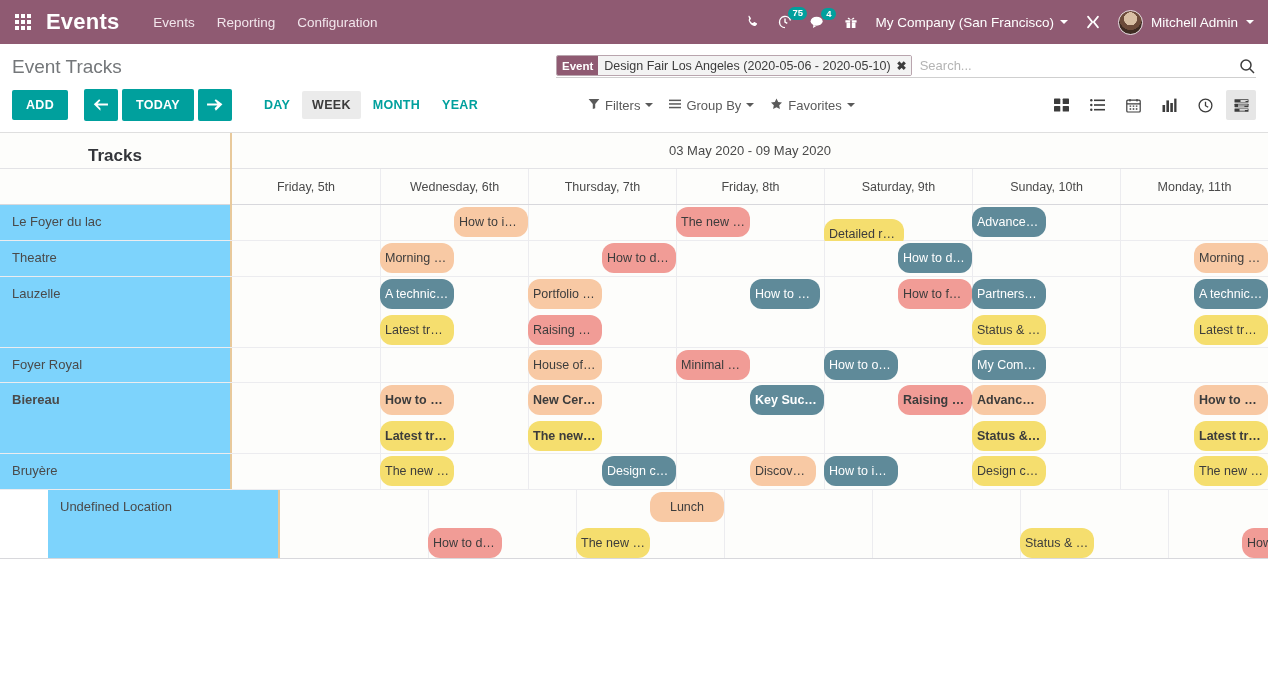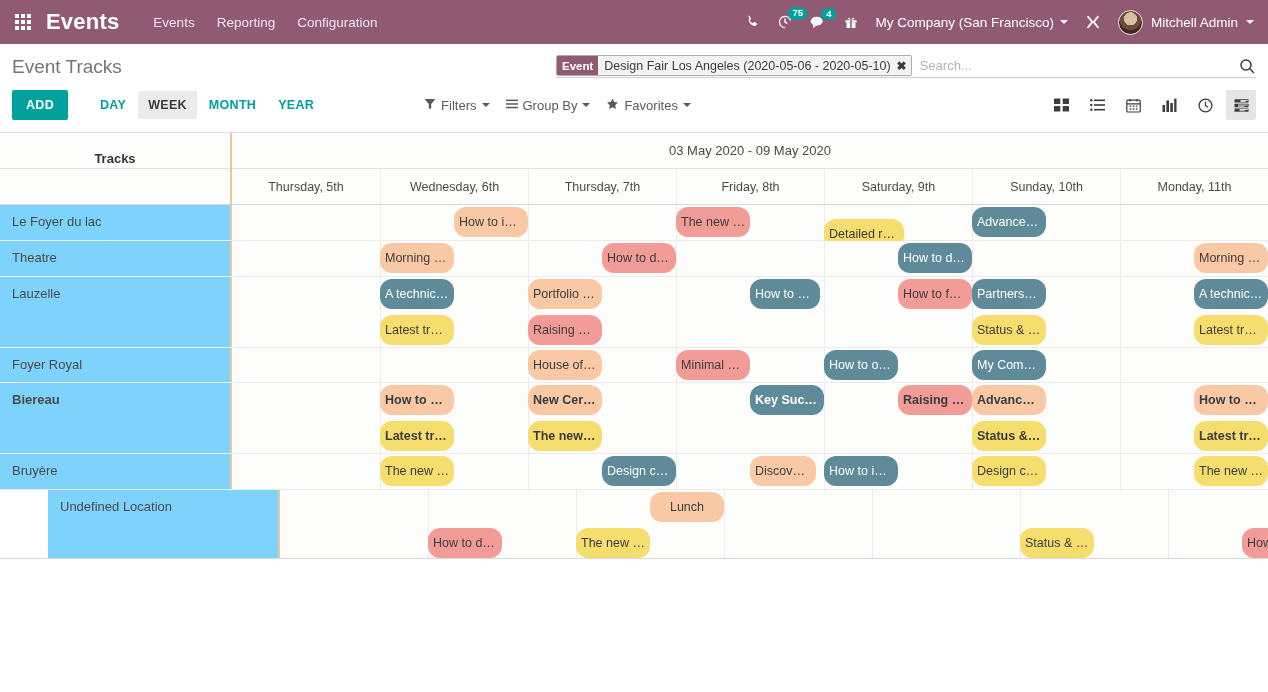--- a/index.html
+++ b/index.html
@@ -84,21 +84,21 @@
   .views { position: absolute; right: 12px; top: 6px; display: flex; align-items: center; gap: 6px; }
   .view-btn { width: 30px; height: 30px; display: flex; align-items: center; justify-content: center; border-radius: 2px; cursor: pointer; color: #3c3c3c; }
   .view-btn.active { background: #e6e6e6; }
 
   
   .gantt { position: relative; width: 1268px; }
   .g-head-top { display: flex; height: 36px; border-bottom: 1px solid #e3e3e6; background: #fdfdfb; }
   .g-head-days { display: flex; height: 36px; border-bottom: 1px solid #d8d8dc; background: #fdfdfb; }
   .g-tracks-cell {
     width: 232px; flex: none; display: flex; align-items: center; justify-content: center;
-    font-size: 13px; font-weight: 700; color: #33353a; border-right: 2px solid #e8c99b;
+    font-size: 17px; font-weight: 700; color: #33353a; border-right: 2px solid #e8c99b;
   }
   .g-tracks-cell.tall { height: 72px; }
   .g-range { flex: 1; display: flex; align-items: center; justify-content: center; font-size: 13px; color: #4a4a4a; }
   .day-col {
     width: 148px; flex: none; display: flex; align-items: center; justify-content: center;
     font-size: 12.5px; color: #4a4a4a; border-left: 1px solid #ececef;
   }
   .day-col:first-child { border-left: 0; }
 
   .g-body { position: relative; border-bottom: 1px solid #d8d8dc; }
@@ -210,20 +210,33 @@
     <span class="search-mag">
       <svg width="18" height="18" viewBox="0 0 18 18" fill="none" stroke="#3c3c3c" stroke-width="1.5">
           <circle cx="8" cy="8" r="5"></circle>
           <path d="M11.8 11.8L16 16"></path>
         </svg>
     </span>
   </div>
 
   <div class="cp-row2">
     <button class="btn-primary">ADD</button>
+    <div class="nav-group">
+      <button class="arrow-btn">
+        <svg width="17" height="14" viewBox="0 0 18 14" fill="#fff">
+            <path d="M7.6 1L8.9 2.3 5.9 5.3h11v2.2h-11l3 3L8.9 13 1.9 6.3z"></path>
+          </svg>
+      </button>
+      <button class="today-btn">TODAY</button>
+      <button class="arrow-btn">
+        <svg width="17" height="14" viewBox="0 0 18 14" fill="#fff">
+            <path d="M10.4 1L9.1 2.3l3 3h-11v2.2h11l-3 3L10.4 13l7-6.7z"></path>
+          </svg>
+      </button>
+    </div>
 
     <div class="scale-group">
       <button class="scale">DAY</button>
       <button class="scale active">WEEK</button>
       <button class="scale">MONTH</button>
       <button class="scale">YEAR</button>
     </div>
 
     <div class="dropdowns">
       <span class="dd">
@@ -315,21 +328,21 @@
 </div>
 
 <div class="gantt">
   <div class="g-head-top">
     <div class="g-tracks-cell tall" style="height:36px; align-items:flex-end; padding-bottom:3px;">Tracks</div>
     <div class="g-range">03 May 2020 - 09 May 2020</div>
   </div>
   <div class="g-head-days">
     <div class="g-tracks-cell" style="height:36px;"></div>
     <div id="day-cols" style="display:flex; flex:1;">
-        <div class="day-col">Thursday, 5th</div>
+        <div class="day-col">Friday, 5th</div>
         <div class="day-col">Wednesday, 6th</div>
         <div class="day-col">Thursday, 7th</div>
         <div class="day-col">Friday, 8th</div>
         <div class="day-col">Saturday, 9th</div>
         <div class="day-col">Sunday, 10th</div>
         <div class="day-col">Monday, 11th</div>
       </div>
   </div>
   <div class="g-body" id="gantt-body">
       <div class="g-row" style="height: 36px;">

